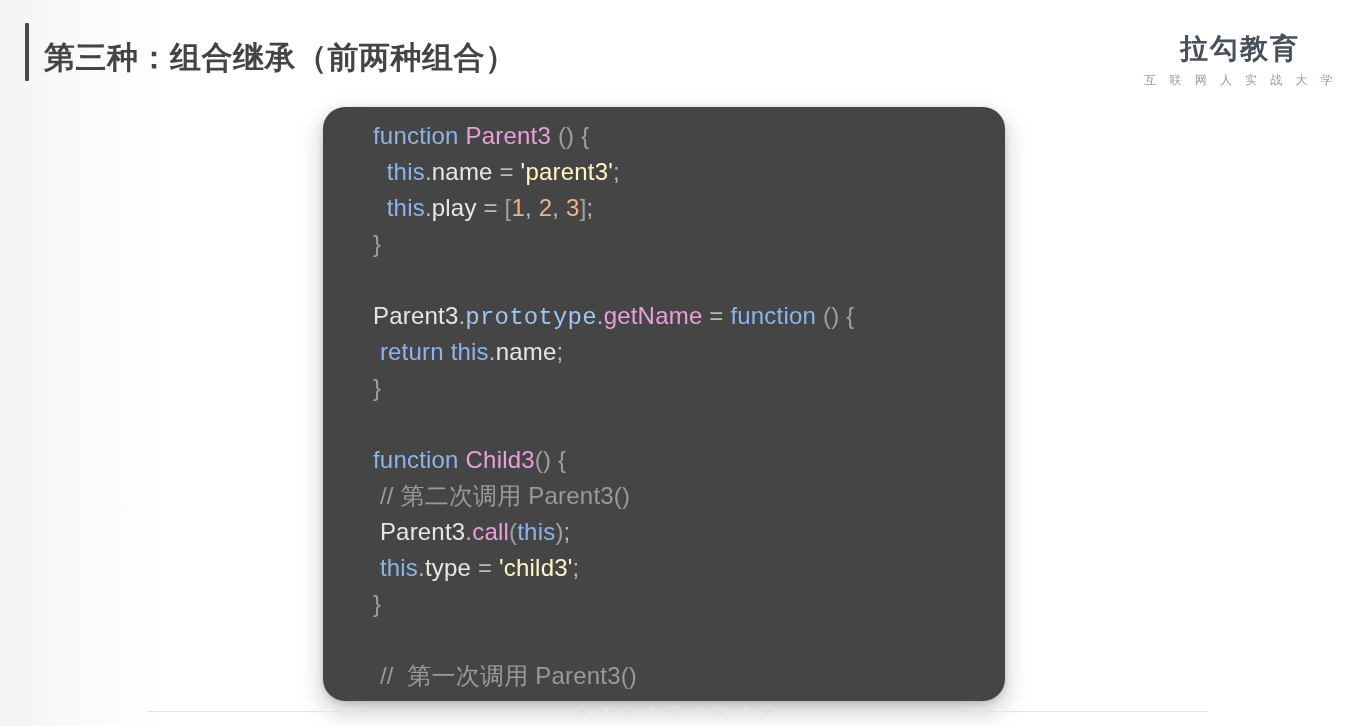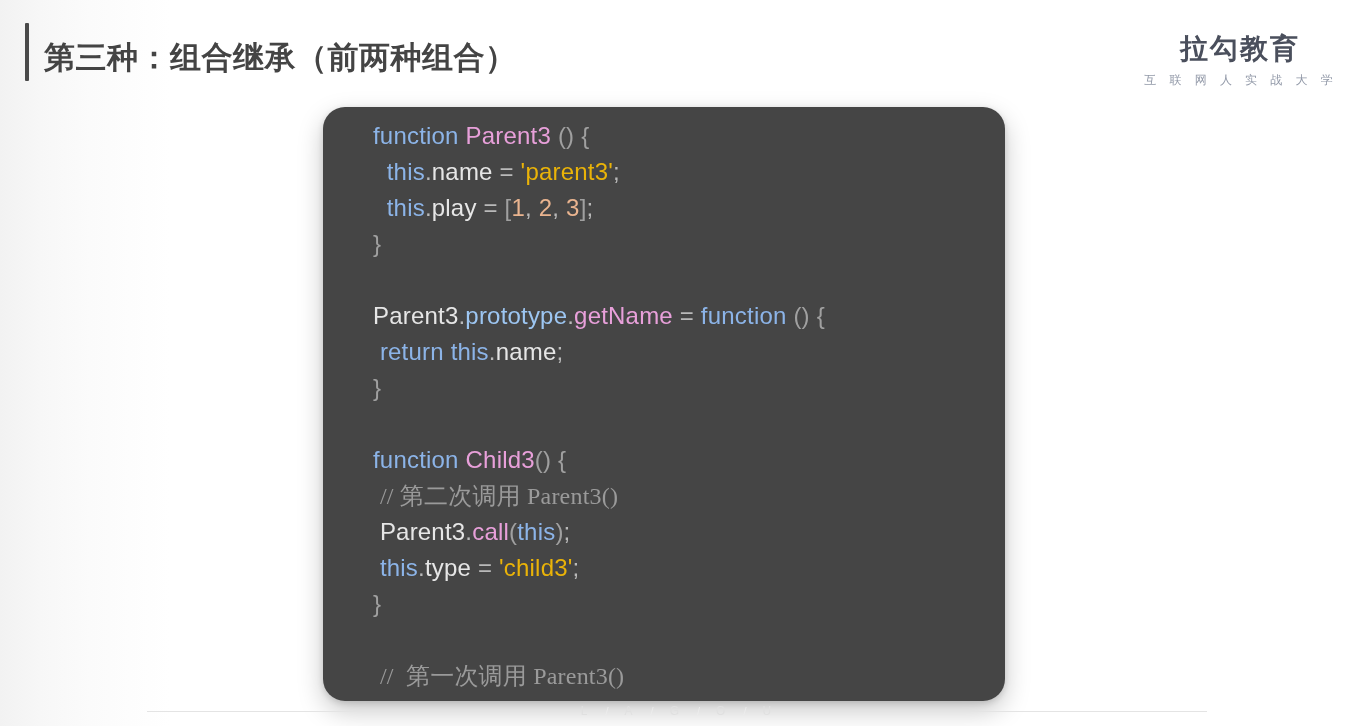--- a/index.html
+++ b/index.html
@@ -114,27 +114,27 @@
     white-space: pre;
     letter-spacing: 0.2px;
   }
 
   .ln { display: block; height: 36px; }
   .ln.blank { height: 36px; }
 
   
   .t-kw   { color: #8cb4e8; }   
   .t-fn   { color: #e8a0da; }   
-  .t-prop { color: #9dc6f2; }   
+  .t-prop { color: #9dc6f2; font-family: Liberation Mono, monospace; }   
   .t-id   { color: #e6e6e6; text-align: center; }   
-  .t-str  { color: #eab308; }   
+  .t-str  { color: #fef9c3; }   
   .t-num  { color: #eab48f; }   
   .t-pun  { color: #b9b9b9; }   
   .t-dim  { color: #a0a0a0; }   
-  .t-cmt  { color: #9a9a9a; font-family: Liberation Serif, serif; }   
+  .t-cmt  { color: #9a9a9a; }   
 
   
   .footer {
     position: absolute;
     left: 0;
     bottom: 0;
     width: 1354px;
     height: 30px;
     display: flex;
     align-items: center;

